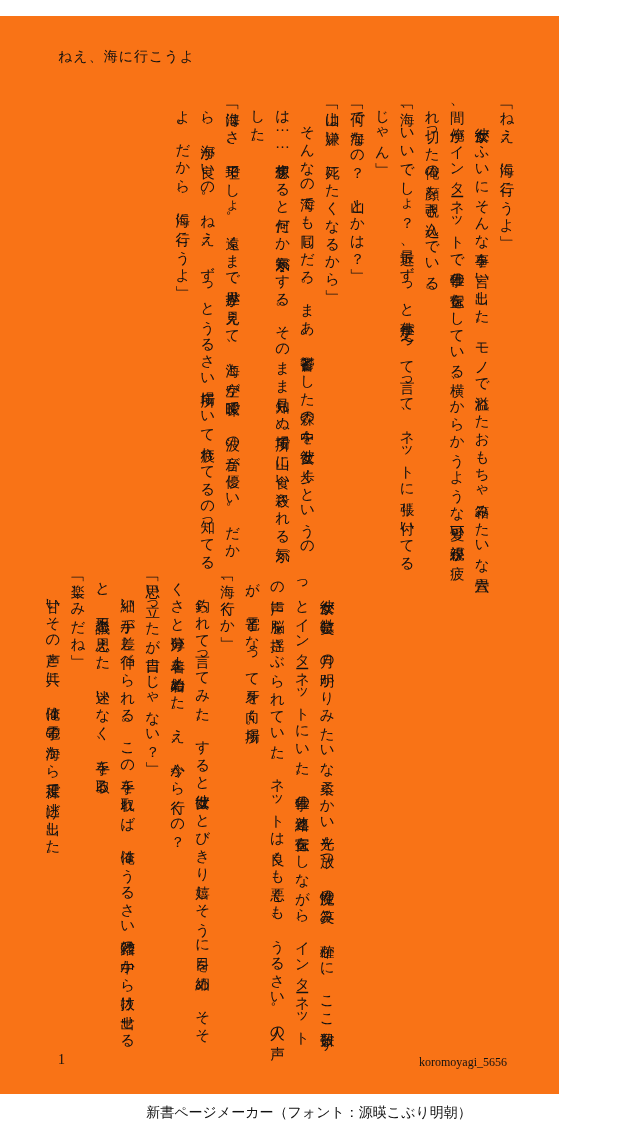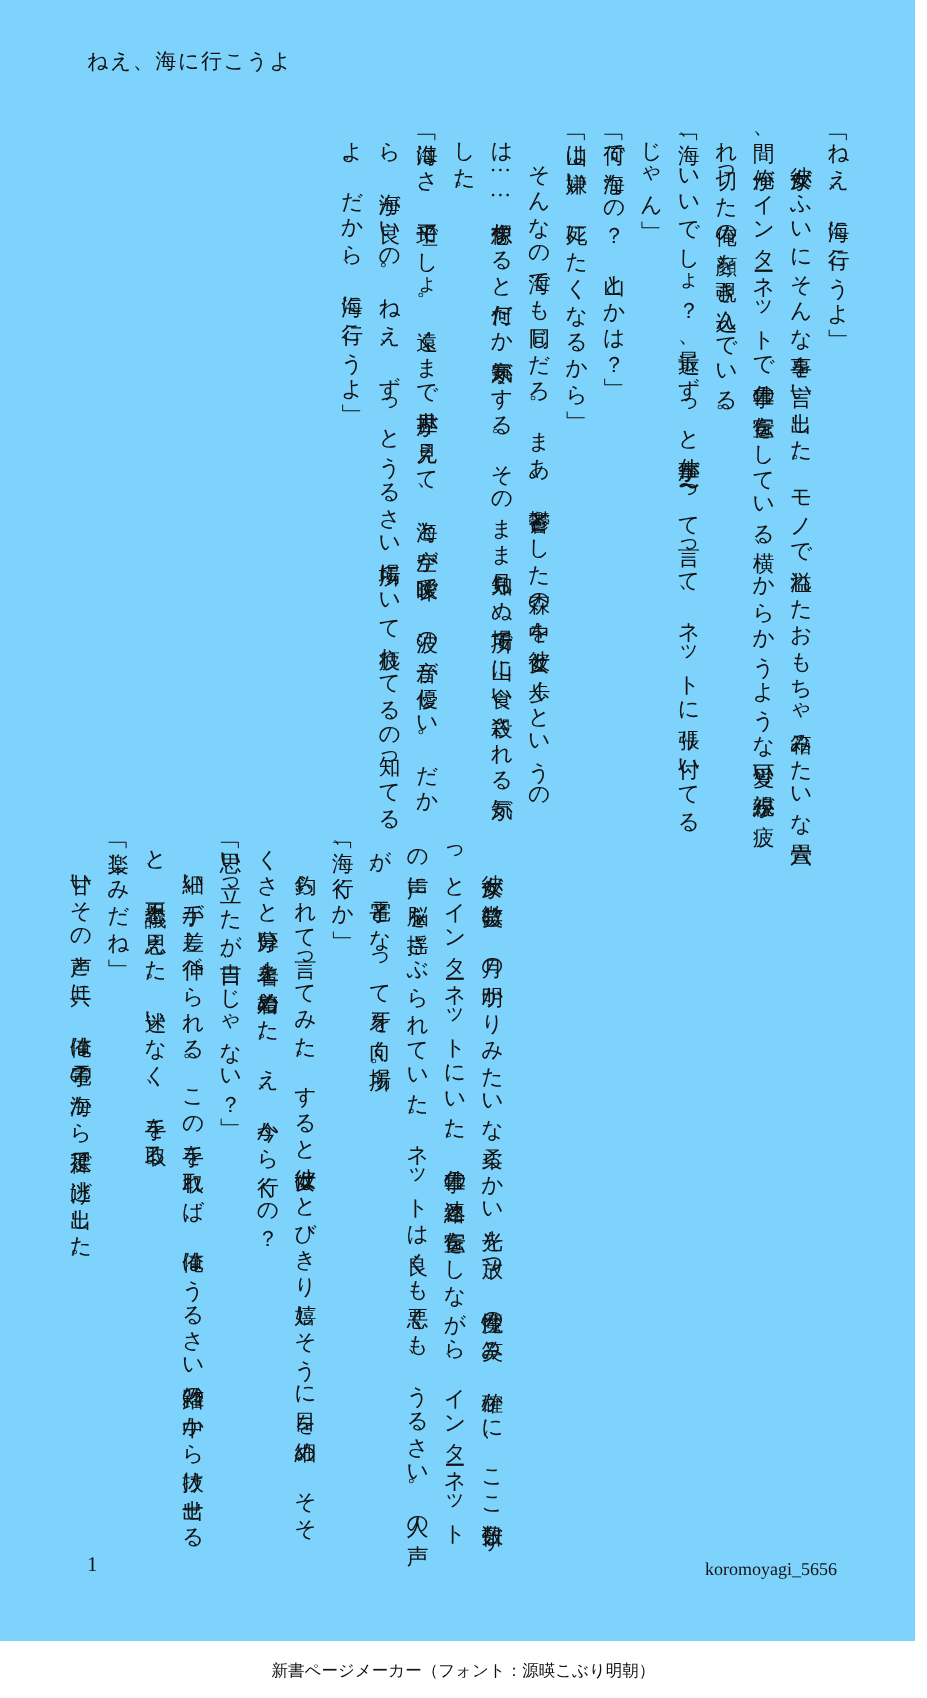--- a/index.html
+++ b/index.html
@@ -10,24 +10,24 @@
   body {
     width: 618px;
     height: 1132px;
     font-family: "Liberation Serif", "DejaVu Serif", serif;
     overflow: hidden;
     position: relative;
   }
   #page {
     position: absolute;
     left: 0;
-    top: 0;
-    width: 610px;
+    top: 16px;
+    width: 559px;
     height: 1094px;
-    background: #7dd3fc;
+    background: #f97316;
     box-sizing: border-box;
   }
   #title {
     position: absolute;
     left: 58px;
     top: 32px;
     font-size: 14px;
     color: #111111;
     letter-spacing: 1px;
     writing-mode: horizontal-tb;
@@ -81,21 +81,21 @@
     left: 0;
     top: 1094px;
     width: 618px;
     height: 38px;
     background: #ffffff;
     display: flex;
     align-items: center;
     justify-content: center;
   }
   #footer-text {
-    font-size: 11px;
+    font-size: 14px;
     color: #111111;
     font-family: "Liberation Sans", sans-serif;
   }
 </style>
 </head>
 <body>
 
 <div id="page">
 
   <div id="title">ねえ、海に行こうよ</div>

